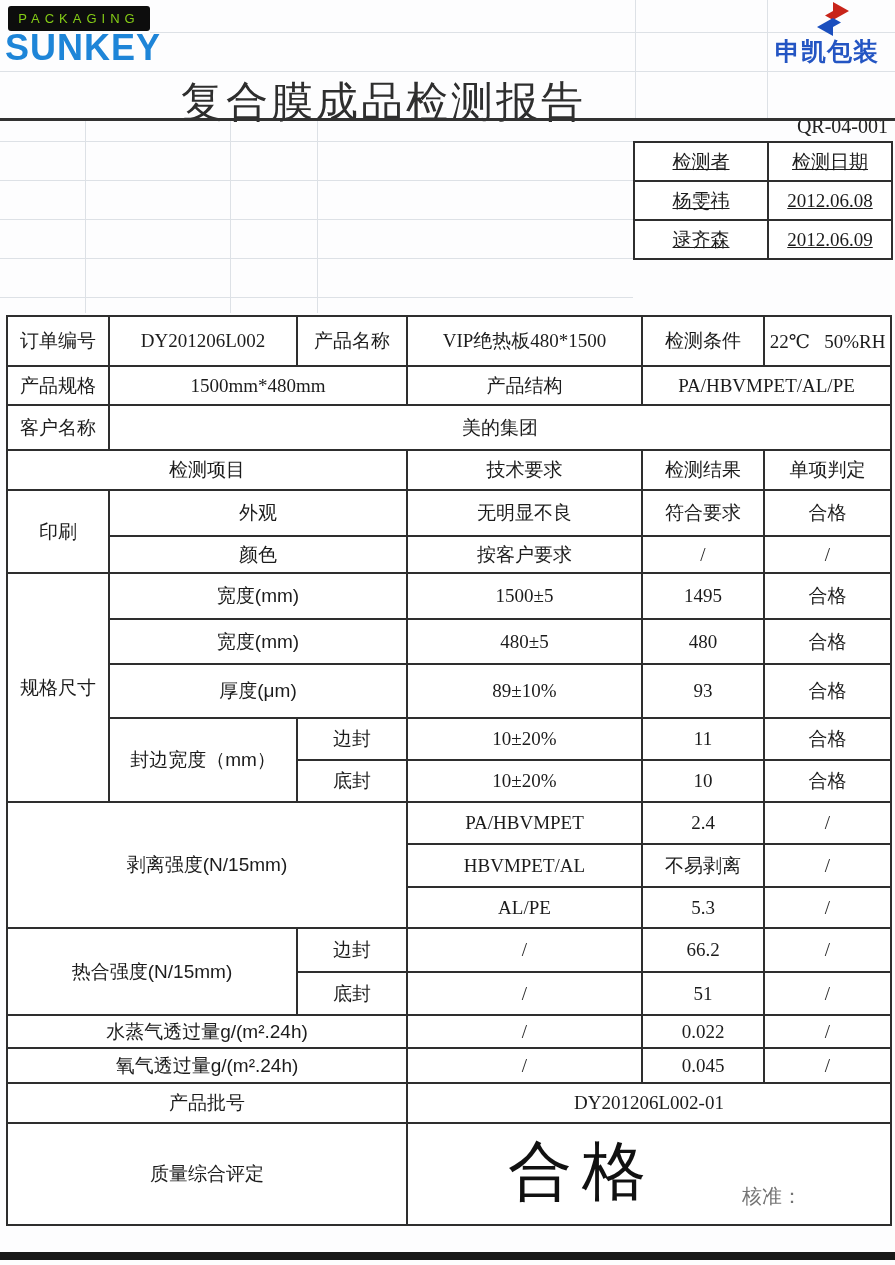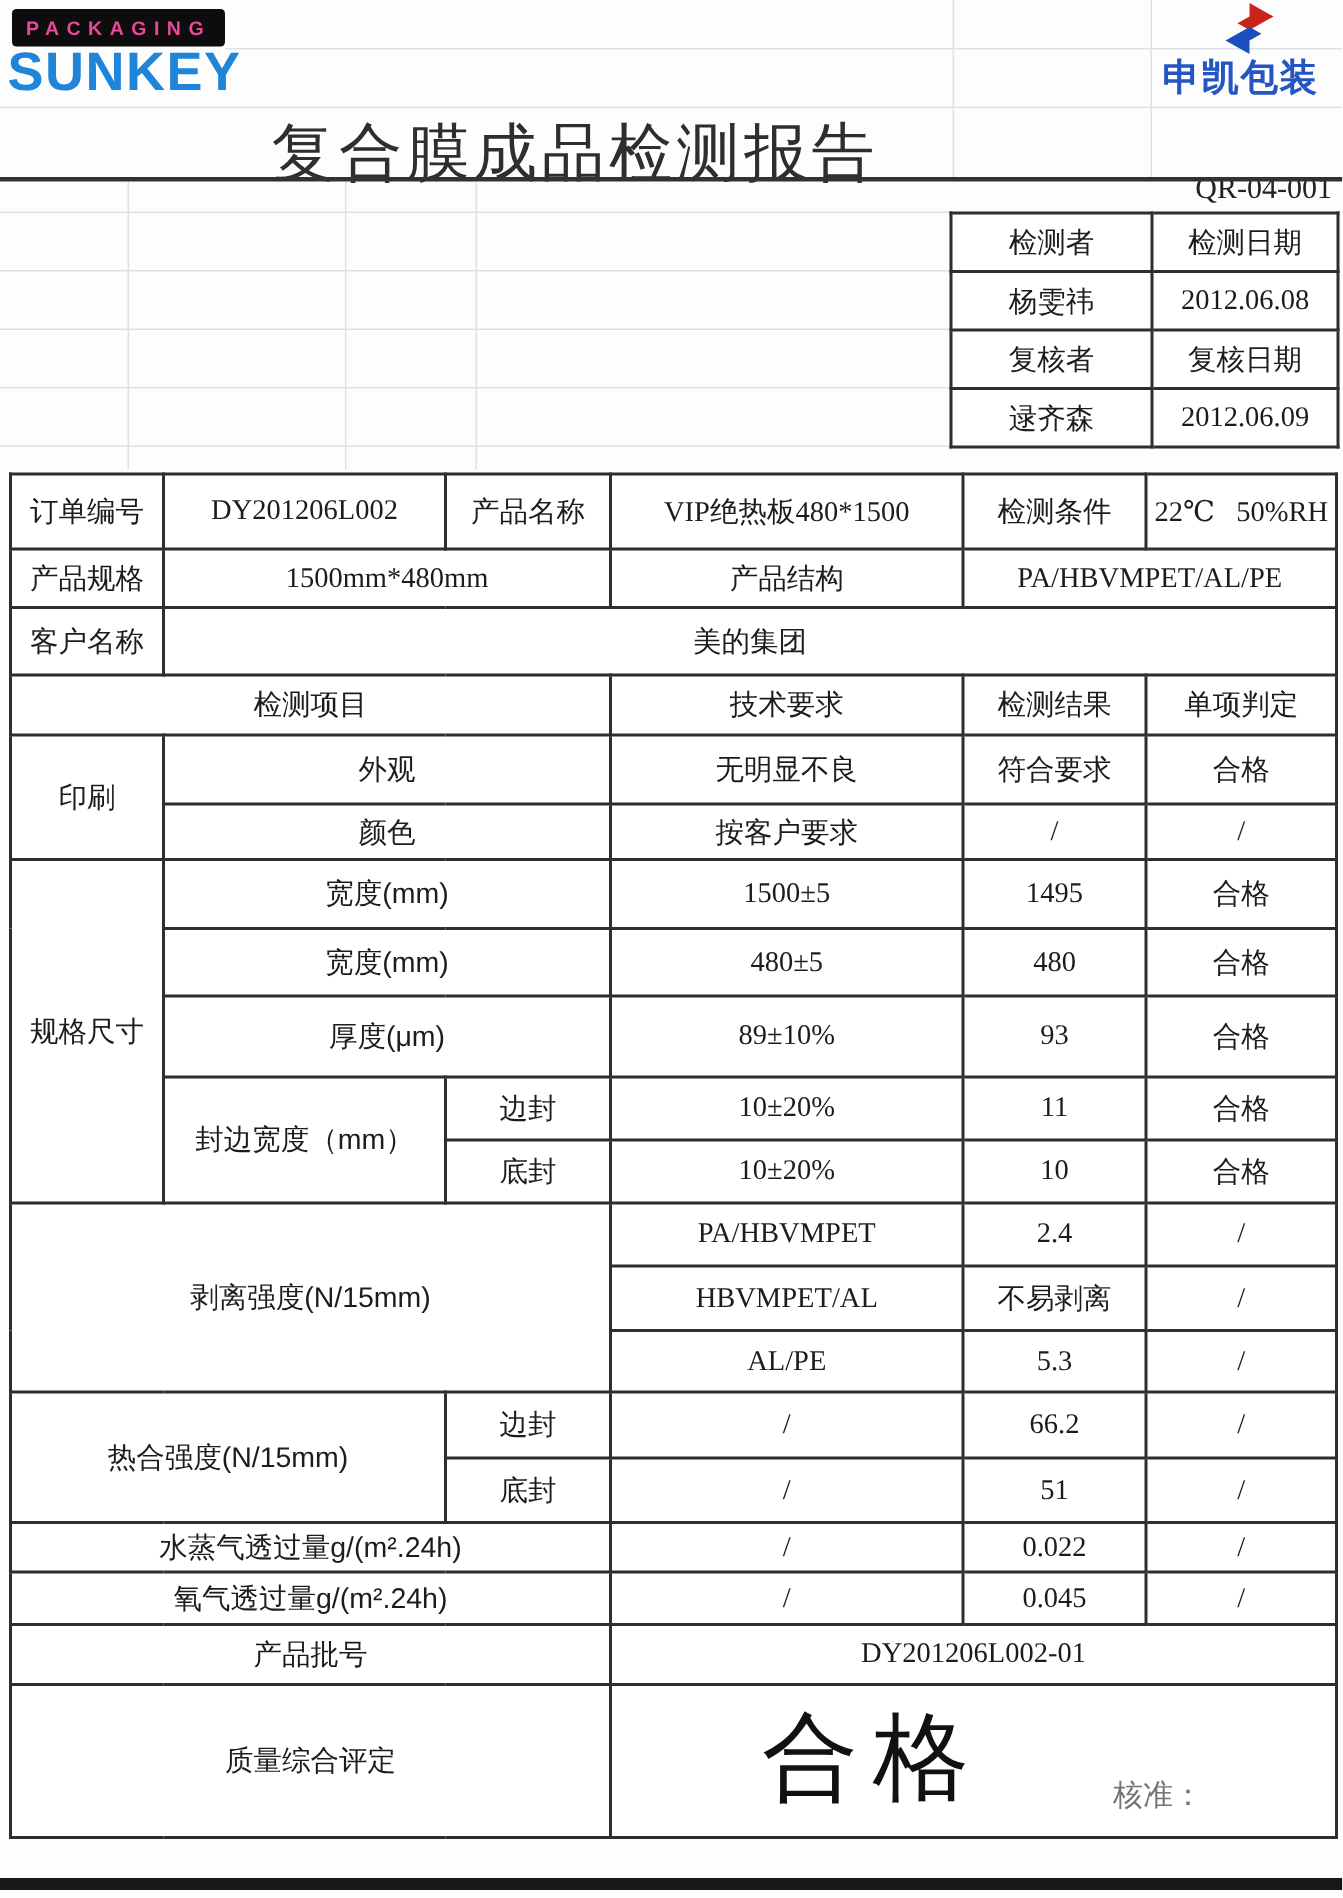--- a/index.html
+++ b/index.html
@@ -3,35 +3,35 @@
 <meta charset="utf-8">
 <style>
   html,body{margin:0;padding:0;background:#ffffff;}
   .page{position:relative;width:895px;height:1265px;background:#fdfdfe;overflow:hidden;
         font-family:"Liberation Sans","DejaVu Sans",sans-serif;color:#1c1c1c;}
   
   .gl{position:absolute;background:#dde1e6;}
   
   .pack-box{position:absolute;left:8px;top:6px;width:142px;height:25px;background:#0d0d0d;
             border-radius:3px;display:flex;align-items:center;justify-content:center;}
-  .pack-box span{color:#ec4899;font-size:13px;font-weight:bold;letter-spacing:5px;
+  .pack-box span{color:#84cc16;font-size:13px;font-weight:normal;letter-spacing:5px;
                  font-family:"Liberation Sans",sans-serif;}
   .sunkey{position:absolute;left:5px;top:27px;font-size:36px;font-weight:800;color:#1e85d8;
           letter-spacing:1px;font-family:"Liberation Sans",sans-serif;}
   .shenkai-icon{position:absolute;left:812px;top:2px;width:42px;height:34px;}
   .shenkai-text{position:absolute;left:762px;top:35px;width:130px;text-align:center;
                 font-size:25px;font-weight:800;color:#2455c3;letter-spacing:1px;}
   .title{position:absolute;left:0;top:74px;width:767px;text-align:center;font-size:42px;
          letter-spacing:3px;color:#2e2e2e;}
   .qr{position:absolute;right:7px;top:95px;font-size:17px;color:#222;
       font-family:"Liberation Serif","DejaVu Serif",serif;margin-top:20px;}
   .rule-top{position:absolute;left:0;top:118px;width:895px;height:3px;background:#323232;}
   .rule-bottom{position:absolute;left:0;top:1252px;width:895px;height:8px;background:#181818;}
   
-  .audit{position:absolute;left:633px;top:141px;width:258px;border-collapse:collapse;table-layout:fixed;}
+  .audit{position:absolute;left:633px;top:141px;width:258px;border-collapse:collapse;table-layout:fixed;text-decoration:underline;}
   .audit td{border:2px solid #2e2e2e;background:#fff;text-align:center;vertical-align:middle;
             height:37px;font-size:19px;padding:0;}
   
   .main{position:absolute;left:6px;top:315px;width:884px;border-collapse:collapse;table-layout:fixed;}
   .main td{border:2px solid #2e2e2e;background:#fff;text-align:center;vertical-align:middle;
            font-size:19px;padding:0 4px;overflow:hidden;}
   .v{font-family:"Liberation Serif","DejaVu Serif",serif;font-size:20px;}
   .pre{white-space:pre;}
   .verdict-cell{position:relative;}
   .verdict{position:absolute;left:100px;top:4px;font-size:64px;letter-spacing:10px;
@@ -77,24 +77,20 @@
         <col style="width:124px">
       </colgroup>
     <tbody>
         <tr>
       <td>检测者</td>
       <td>检测日期</td>
     </tr>
     <tr>
       <td>杨雯祎</td>
       <td class="v">2012.06.08</td>
-    </tr>
-    <tr>
-      <td>复核者</td>
-      <td>复核日期</td>
     </tr>
     <tr>
       <td>逯齐森</td>
       <td class="v">2012.06.09</td>
     </tr>
   </tbody>
     </table>
 
   <table class="main">
     <colgroup>

